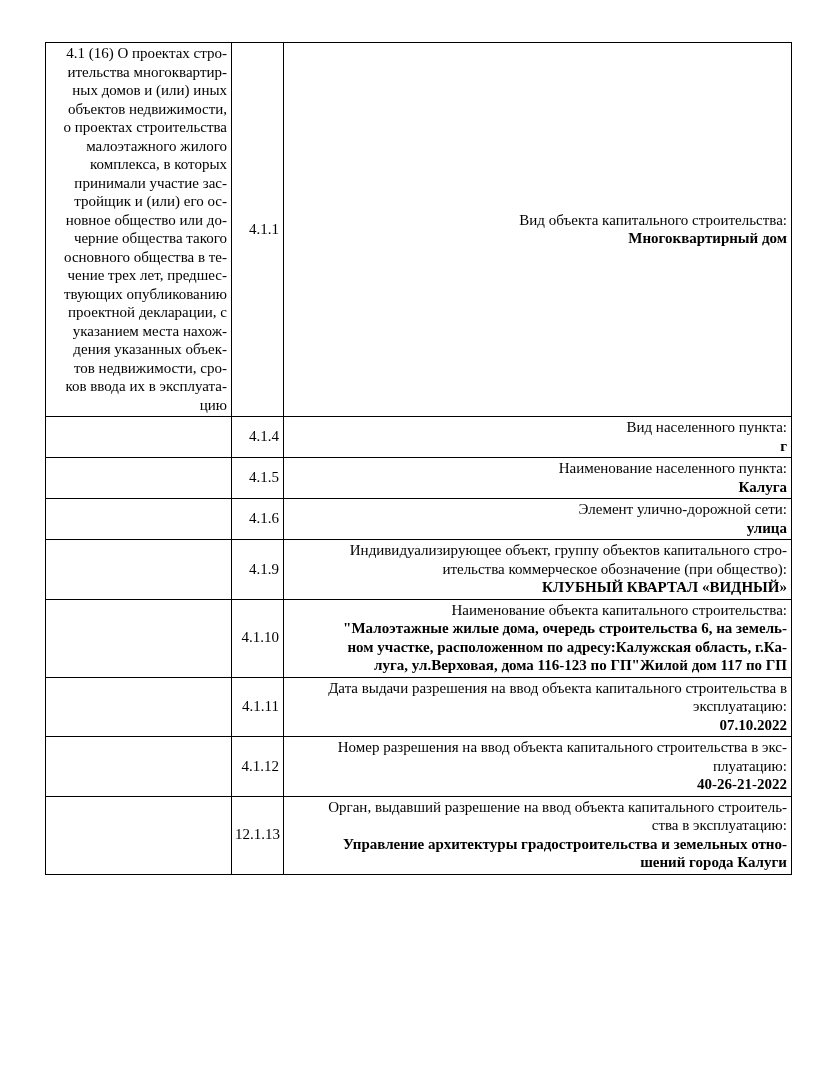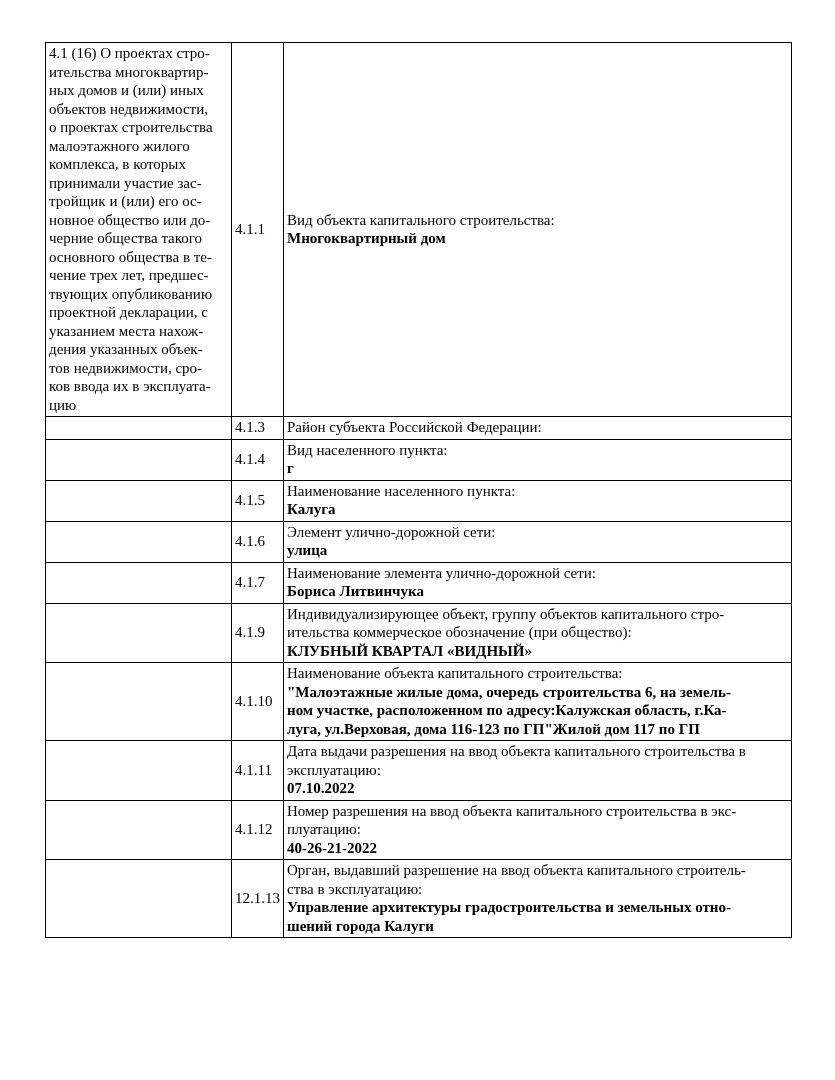--- a/index.html
+++ b/index.html
@@ -23,20 +23,21 @@
     font-size: 15px;
     line-height: 18.5px;
   }
   table.decl col.c-left   { width: 186px; }
   table.decl col.c-num    { width: 52px; }
   table.decl col.c-body   { width: 508px; }
   table.decl td {
     border: 1px solid #000000;
     padding: 1px 4px 2px 3px;
     vertical-align: middle;
+    text-align: right;
   }
   td.left-cell {
     vertical-align: top;
     white-space: pre-line;
   }
   td.num-cell {
     vertical-align: middle;
   }
   .lbl {
     white-space: pre-line;
@@ -82,56 +83,40 @@
 ков ввода их в эксплуата-
 цию</td>
         <td class="num-cell">4.1.1</td>
         <td class="body-cell">
           <div class="lbl">Вид объекта капитального строительства:</div>
           <div class="val"><span class="prefix"></span><span class="bold">Многоквартирный дом</span></div>
         </td>
       </tr>
       <tr>
         <td class="left-cell"></td>
-        <td class="num-cell">4.1.3</td>
-        <td class="body-cell">
-          <div class="lbl">Район субъекта Российской Федерации:</div>
-          <div class="val"><span class="prefix"></span><span class="bold"></span></div>
-        </td>
-      </tr>
-      <tr>
-        <td class="left-cell"></td>
         <td class="num-cell">4.1.4</td>
         <td class="body-cell">
           <div class="lbl">Вид населенного пункта:</div>
           <div class="val"><span class="prefix"></span><span class="bold">г</span></div>
         </td>
       </tr>
       <tr>
         <td class="left-cell"></td>
         <td class="num-cell">4.1.5</td>
         <td class="body-cell">
           <div class="lbl">Наименование населенного пункта:</div>
           <div class="val"><span class="prefix"></span><span class="bold">Калуга</span></div>
         </td>
       </tr>
       <tr>
         <td class="left-cell"></td>
         <td class="num-cell">4.1.6</td>
         <td class="body-cell">
           <div class="lbl">Элемент улично-дорожной сети:</div>
           <div class="val"><span class="prefix"></span><span class="bold">улица</span></div>
-        </td>
-      </tr>
-      <tr>
-        <td class="left-cell"></td>
-        <td class="num-cell">4.1.7</td>
-        <td class="body-cell">
-          <div class="lbl">Наименование элемента улично-дорожной сети:</div>
-          <div class="val"><span class="prefix"></span><span class="bold">Бориса Литвинчука</span></div>
         </td>
       </tr>
       <tr>
         <td class="left-cell"></td>
         <td class="num-cell">4.1.9</td>
         <td class="body-cell">
           <div class="lbl">Индивидуализирующее объект, группу объектов капитального стро-
 ительства коммерческое обозначение (при общество):</div>
           <div class="val"><span class="prefix"></span><span class="bold">КЛУБНЫЙ КВАРТАЛ «ВИДНЫЙ»</span></div>
         </td>

